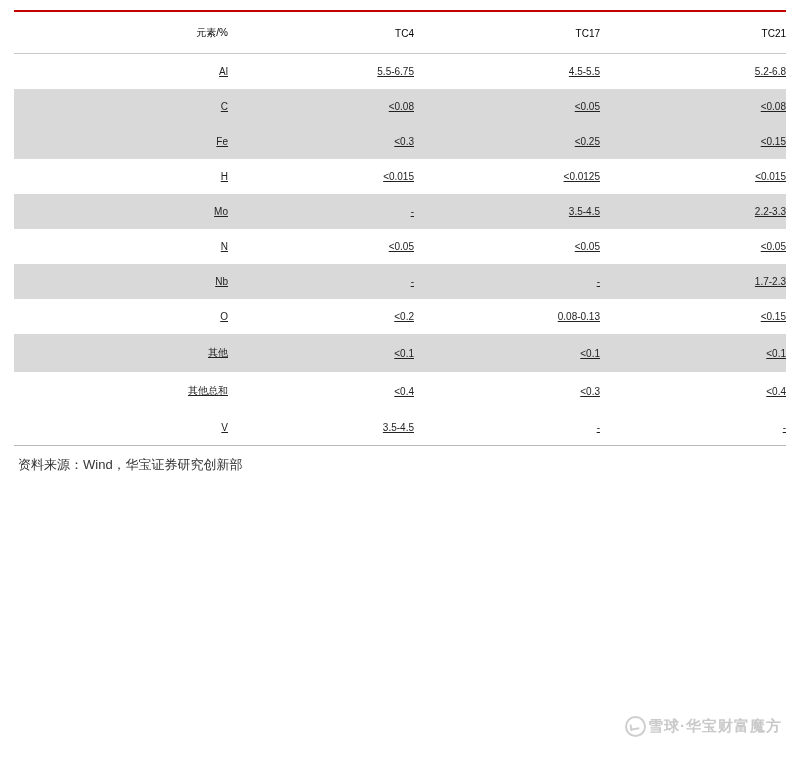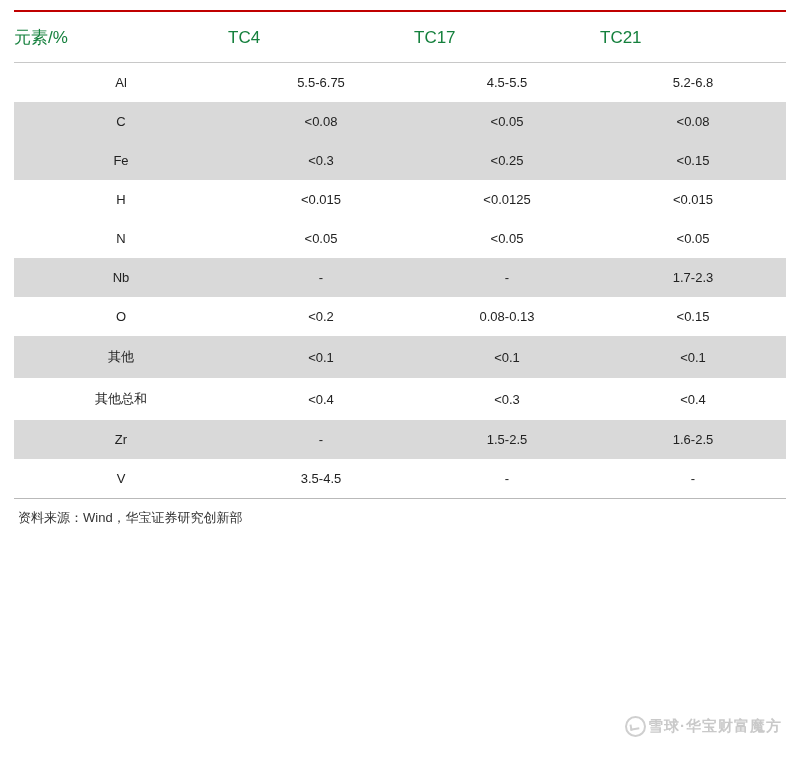--- a/index.html
+++ b/index.html
@@ -35,35 +35,36 @@
     width: 772px;
     border-collapse: collapse;
     table-layout: fixed;
   }
   table.data col.c0 { width: 214px; }
   table.data col.c1 { width: 186px; }
   table.data col.c2 { width: 186px; }
   table.data col.c3 { width: 186px; }
 
   table.data thead th {
-    font-size: 17px;
+    font-size: 10px;
     font-weight: normal;
-    color: #15803d;
-    text-align: left;
+    color: #000000;
+    text-align: right;
     padding: 14px 0 13px 0;
     border-top: 2px solid #c00000;
     border-bottom: 1px solid #c8c8c8;
     background: #ffffff;
   }
   table.data tbody td {
-    font-size: 13px;
-    text-align: center;
+    font-size: 10px;
+    text-align: right;
     padding: 12px 0 12px 0;
     color: #222222;
     background: #ffffff;
+    text-decoration: underline;
   }
   table.data tbody tr.alt td {
     background: #d9d9d9;
   }
   table.data tbody tr:last-child td {
     border-bottom: 1px solid #b9b9b9;
   }
   td.label-cell {
     position: relative;
   }
@@ -162,20 +163,26 @@
             <td>&lt;0.3</td>
             <td>&lt;0.25</td>
             <td>&lt;0.15</td>
           </tr>
           <tr>
             <td class="label-cell">H</td>
             <td>&lt;0.015</td>
             <td>&lt;0.0125</td>
             <td>&lt;0.015</td>
           </tr>
+          <tr class="alt">
+            <td class="label-cell">Mo</td>
+            <td>-</td>
+            <td>3.5-4.5</td>
+            <td>2.2-3.3</td>
+          </tr>
           <tr>
             <td class="label-cell">N</td>
             <td>&lt;0.05</td>
             <td>&lt;0.05</td>
             <td>&lt;0.05</td>
           </tr>
           <tr class="alt">
             <td class="label-cell">Nb</td>
             <td>-</td>
             <td>-</td>
@@ -192,26 +199,20 @@
             <td>&lt;0.1</td>
             <td>&lt;0.1</td>
             <td>&lt;0.1</td>
           </tr>
           <tr>
             <td class="label-cell">其他总和</td>
             <td>&lt;0.4</td>
             <td>&lt;0.3</td>
             <td>&lt;0.4</td>
           </tr>
-          <tr class="alt">
-            <td class="label-cell">Zr</td>
-            <td>-</td>
-            <td>1.5-2.5</td>
-            <td>1.6-2.5</td>
-          </tr>
           <tr>
             <td class="label-cell">V</td>
             <td>3.5-4.5</td>
             <td>-</td>
             <td>-</td>
           </tr>
         </tbody>
     </table>
   </div>
 

